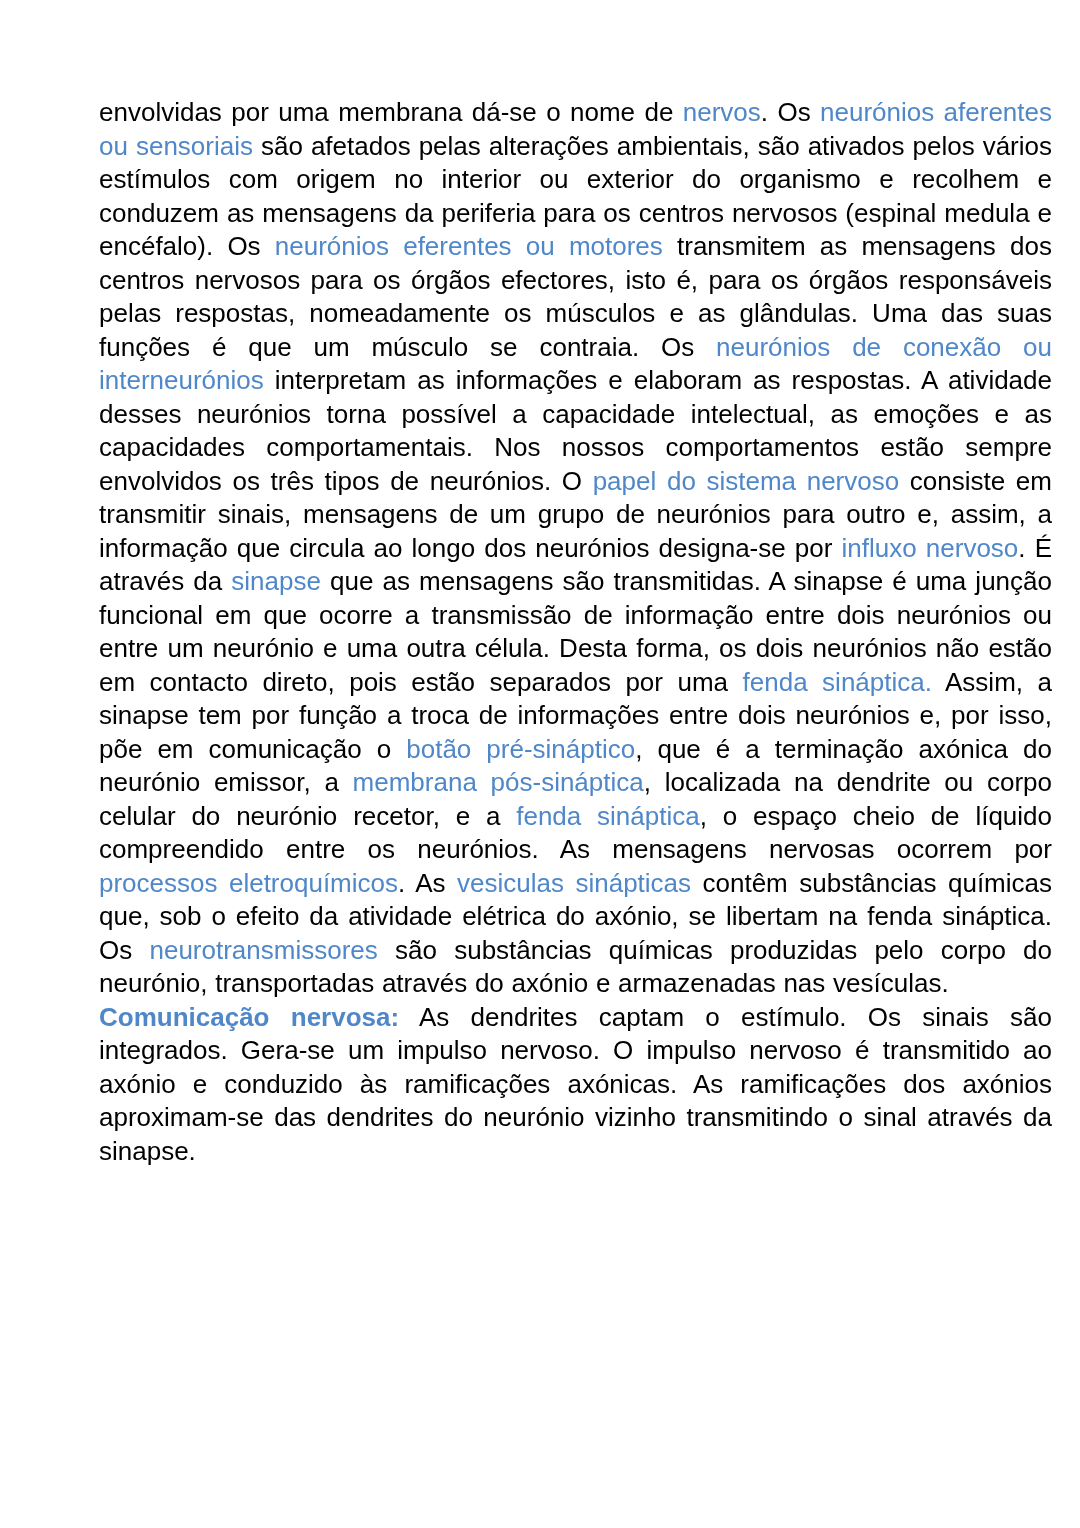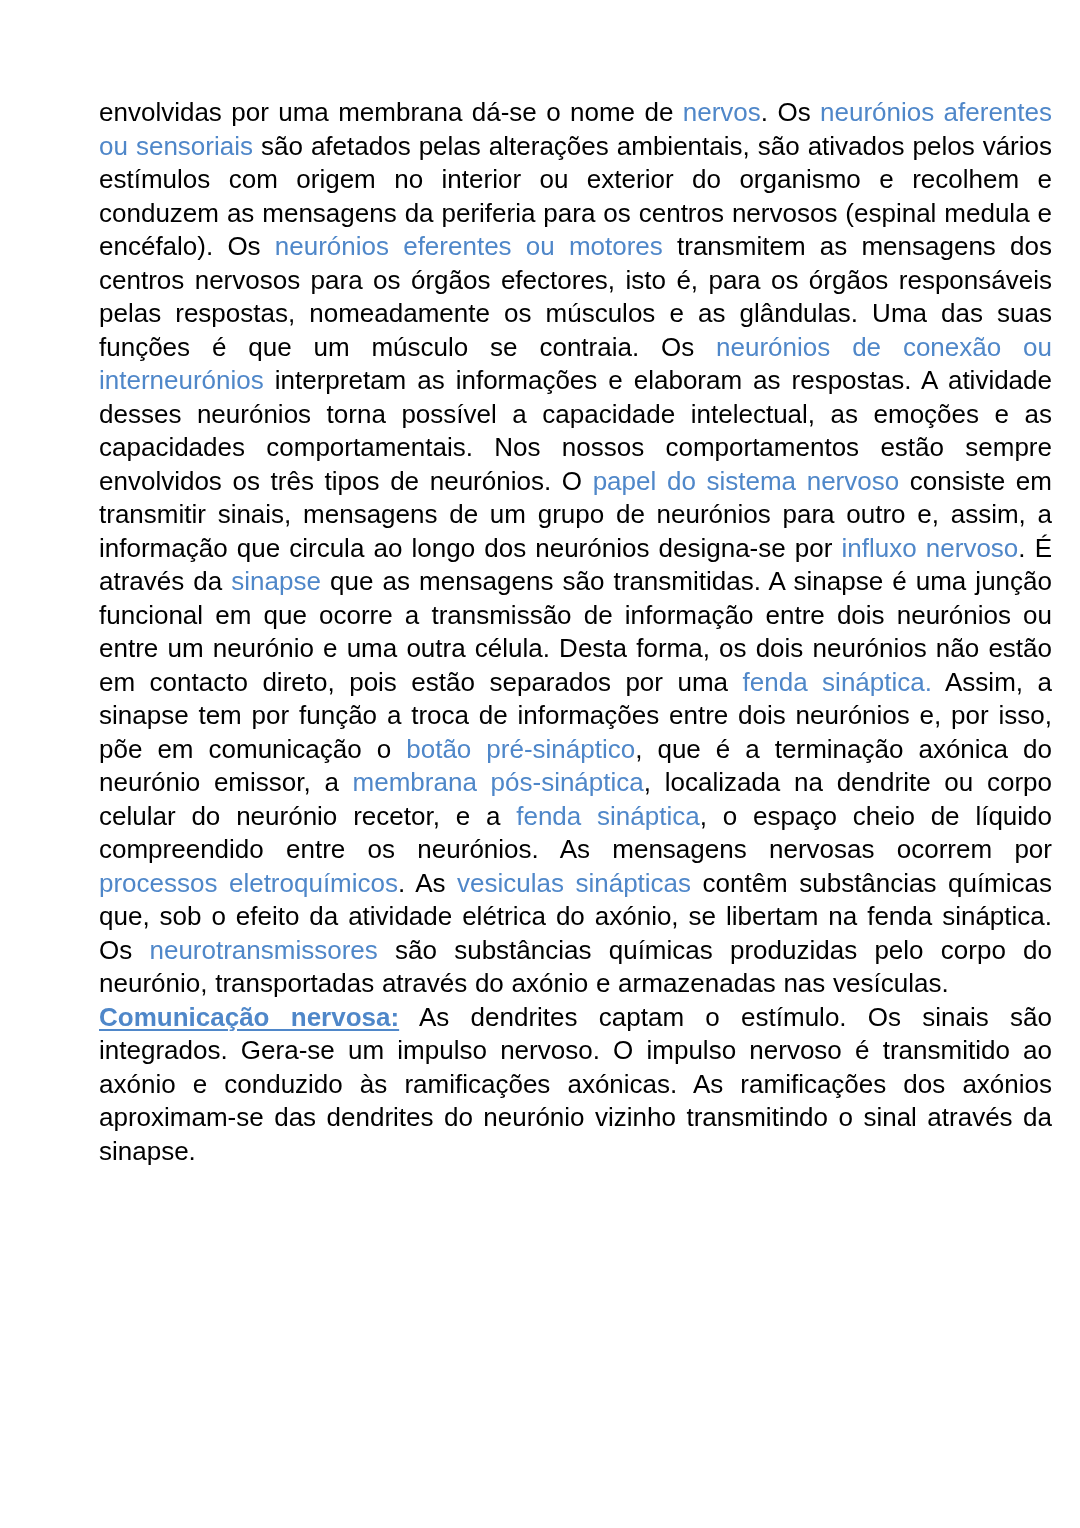--- a/index.html
+++ b/index.html
@@ -40,21 +40,20 @@
   }
   .run-normal {
     color: var(--text-color);
   }
   .run-highlight {
     color: var(--hl-color);
   }
   .run-heading {
     color: var(--hl-color);
     font-weight: 700;
-    text-decoration: underline;
     text-decoration-thickness: 2px;
     text-underline-offset: 3px;
   }
 </style>
 </head>
 <body>
 
 <div class="page">
   <div class="text-block">
     <p class="body-par"><span class="run run-normal">envolvidas por uma membrana dá-se o nome de </span><span class="run run-highlight">nervos</span><span class="run run-normal">. Os </span><span class="run run-highlight">neurónios aferentes ou sensoriais</span><span class="run run-normal"> são afetados pelas alterações ambientais, são ativados pelos vários estímulos com origem no interior ou exterior do organismo e recolhem e conduzem as mensagens da periferia para os centros nervosos (espinal medula e encéfalo). Os </span><span class="run run-highlight">neurónios eferentes ou motores</span><span class="run run-normal"> transmitem as mensagens dos centros nervosos para os órgãos efectores, isto é, para os órgãos responsáveis pelas respostas, nomeadamente os músculos e as glândulas. Uma das suas funções é que um músculo se contraia. Os </span><span class="run run-highlight">neurónios de conexão ou interneurónios</span><span class="run run-normal"> interpretam as informações e elaboram as respostas. A atividade desses neurónios torna possível a capacidade intelectual, as emoções e as capacidades comportamentais. Nos nossos comportamentos estão sempre envolvidos os três tipos de neurónios. O </span><span class="run run-highlight">papel do sistema nervoso</span><span class="run run-normal"> consiste em transmitir sinais, mensagens de um grupo de neurónios para outro e, assim, a informação que circula ao longo dos neurónios designa-se por </span><span class="run run-highlight">influxo nervoso</span><span class="run run-normal">. É através da </span><span class="run run-highlight">sinapse</span><span class="run run-normal"> que as mensagens são transmitidas. A sinapse é uma junção funcional em que ocorre a transmissão de informação entre dois neurónios ou entre um neurónio e uma outra célula. Desta forma, os dois neurónios não estão em contacto direto, pois estão separados por uma </span><span class="run run-highlight">fenda sináptica.</span><span class="run run-normal"> Assim, a sinapse tem por função a troca de informações entre dois neurónios e, por isso, põe em comunicação o </span><span class="run run-highlight">botão pré-sináptico</span><span class="run run-normal">, que é a terminação axónica do neurónio emissor, a </span><span class="run run-highlight">membrana pós-sináptica</span><span class="run run-normal">, localizada na dendrite ou corpo celular do neurónio recetor, e a </span><span class="run run-highlight">fenda sináptica</span><span class="run run-normal">, o espaço cheio de líquido compreendido entre os neurónios. As mensagens nervosas ocorrem por </span><span class="run run-highlight">processos eletroquímicos</span><span class="run run-normal">. As </span><span class="run run-highlight">vesiculas sinápticas</span><span class="run run-normal"> contêm substâncias químicas que, sob o efeito da atividade elétrica do axónio, se libertam na fenda sináptica. Os </span><span class="run run-highlight">neurotransmissores</span><span class="run run-normal"> são substâncias químicas produzidas pelo corpo do neurónio, transportadas através do axónio e armazenadas nas vesículas.</span></p>

